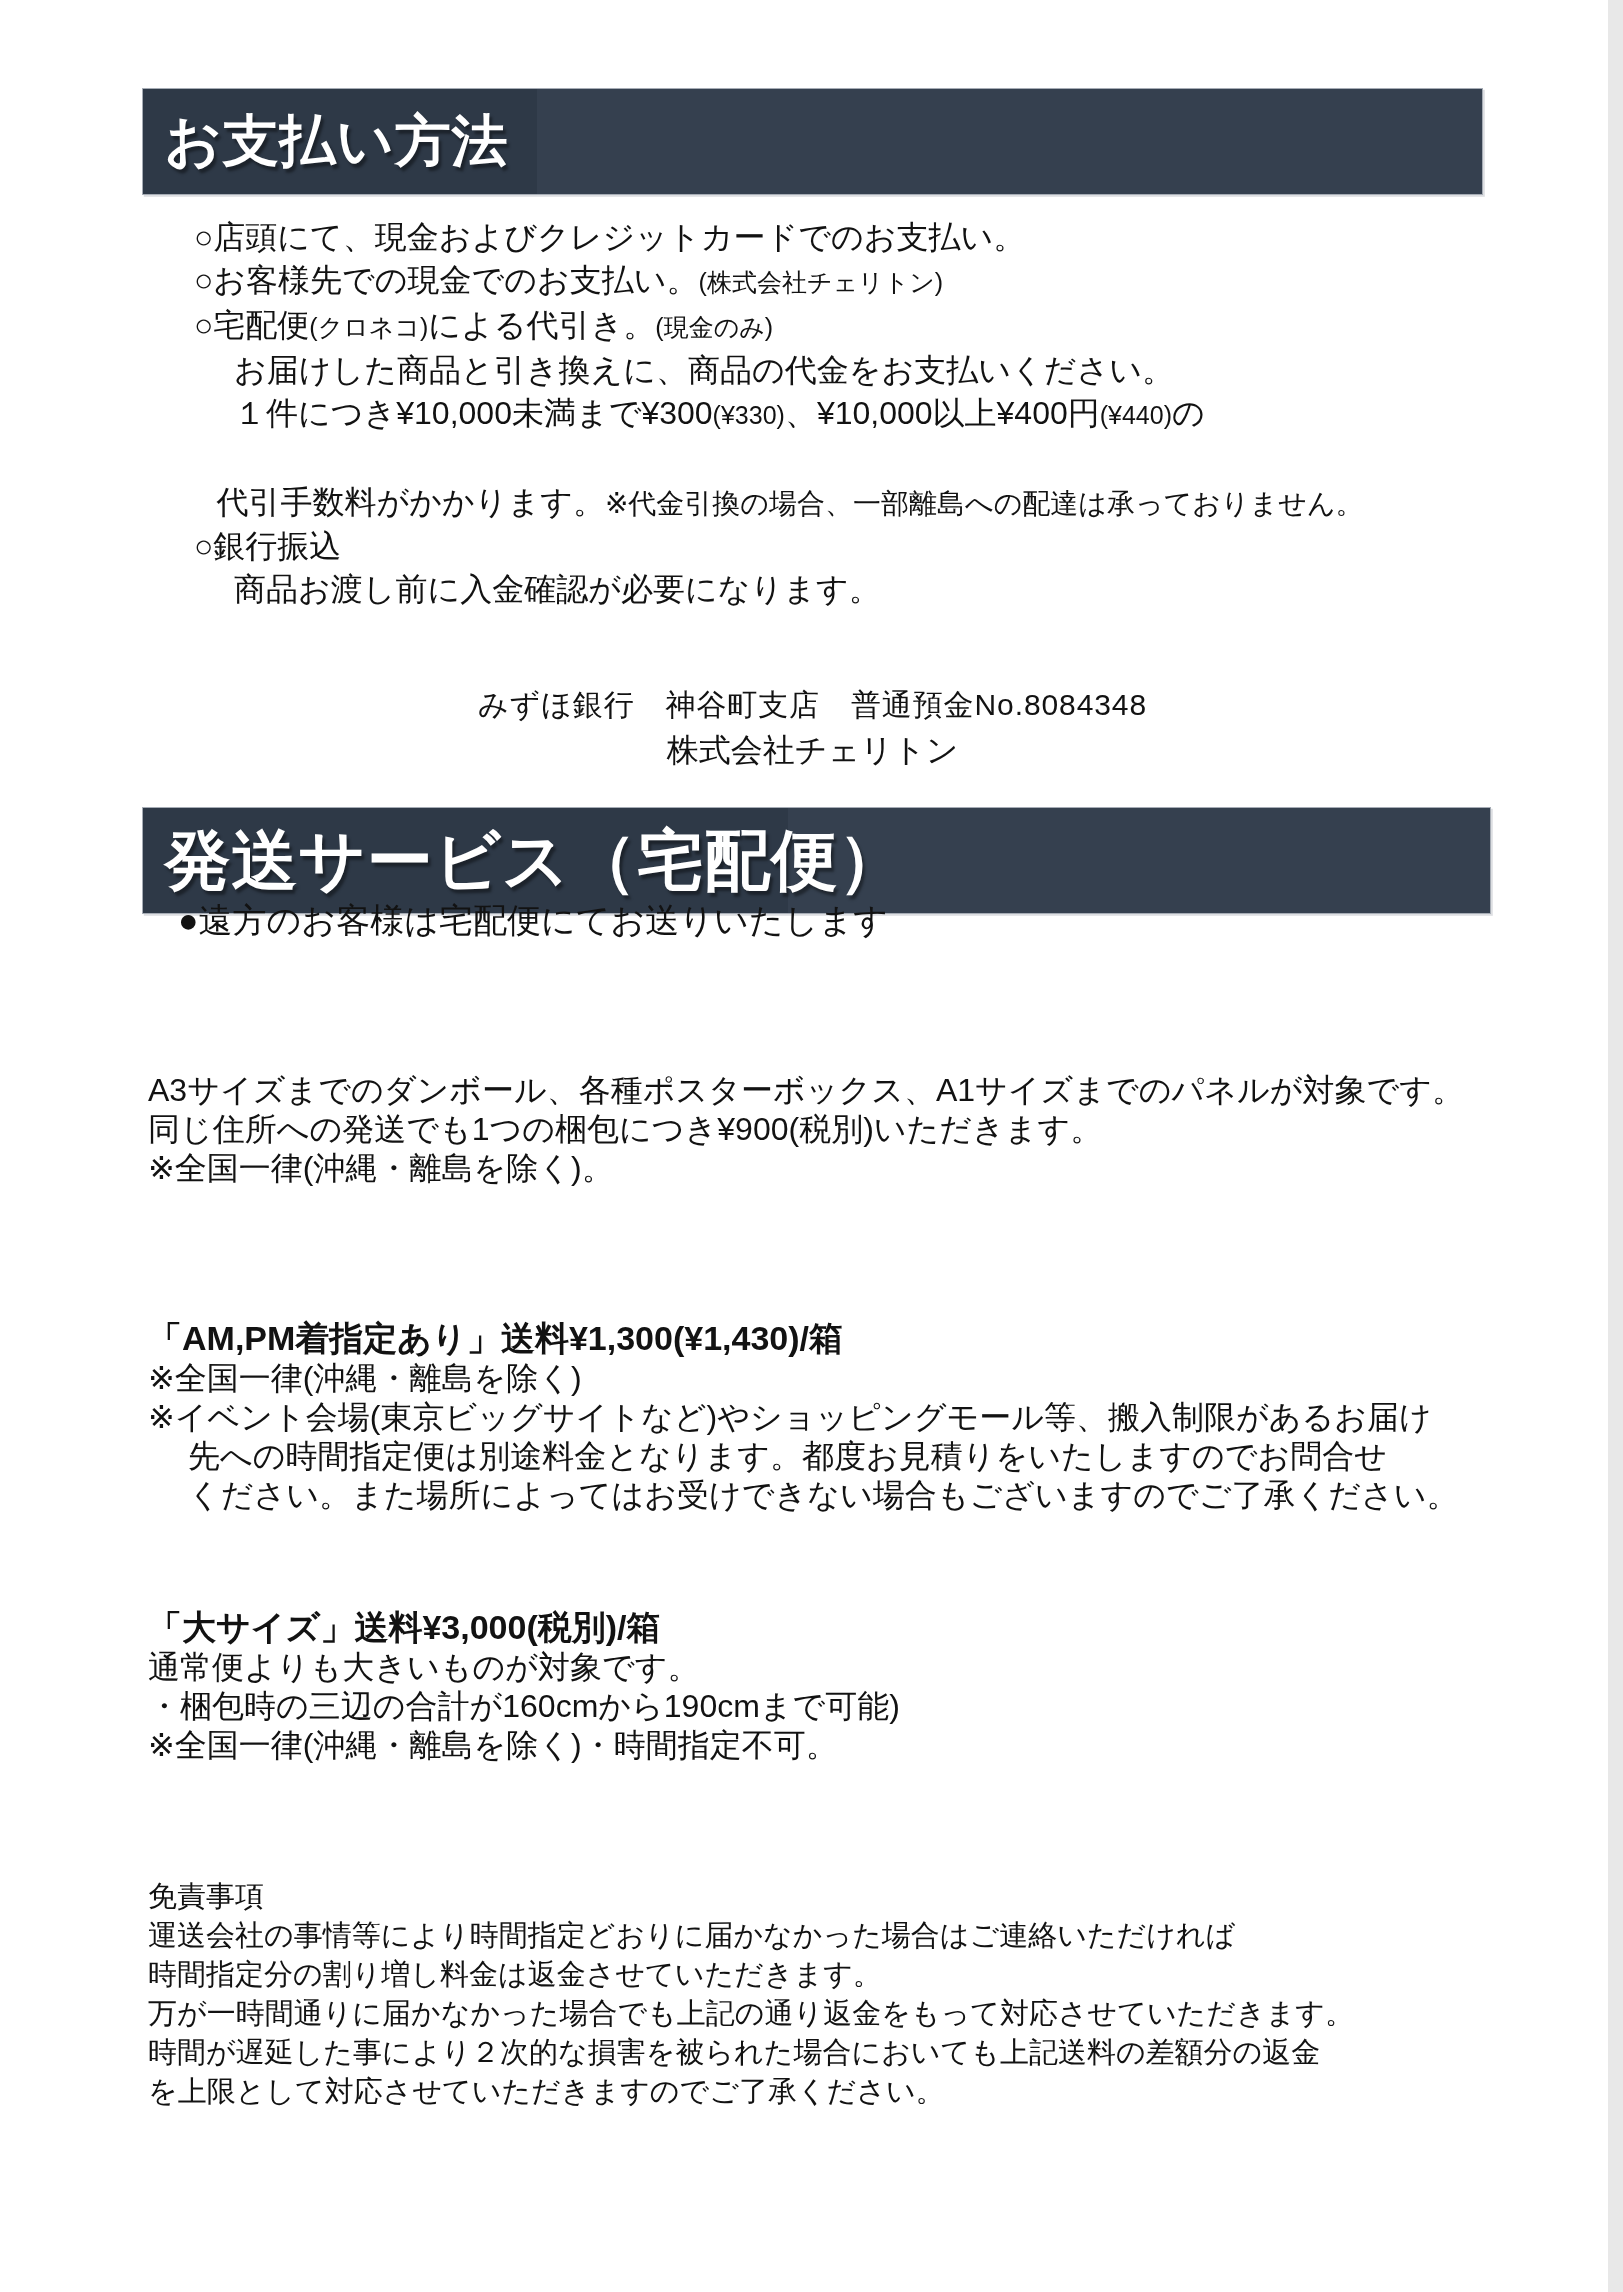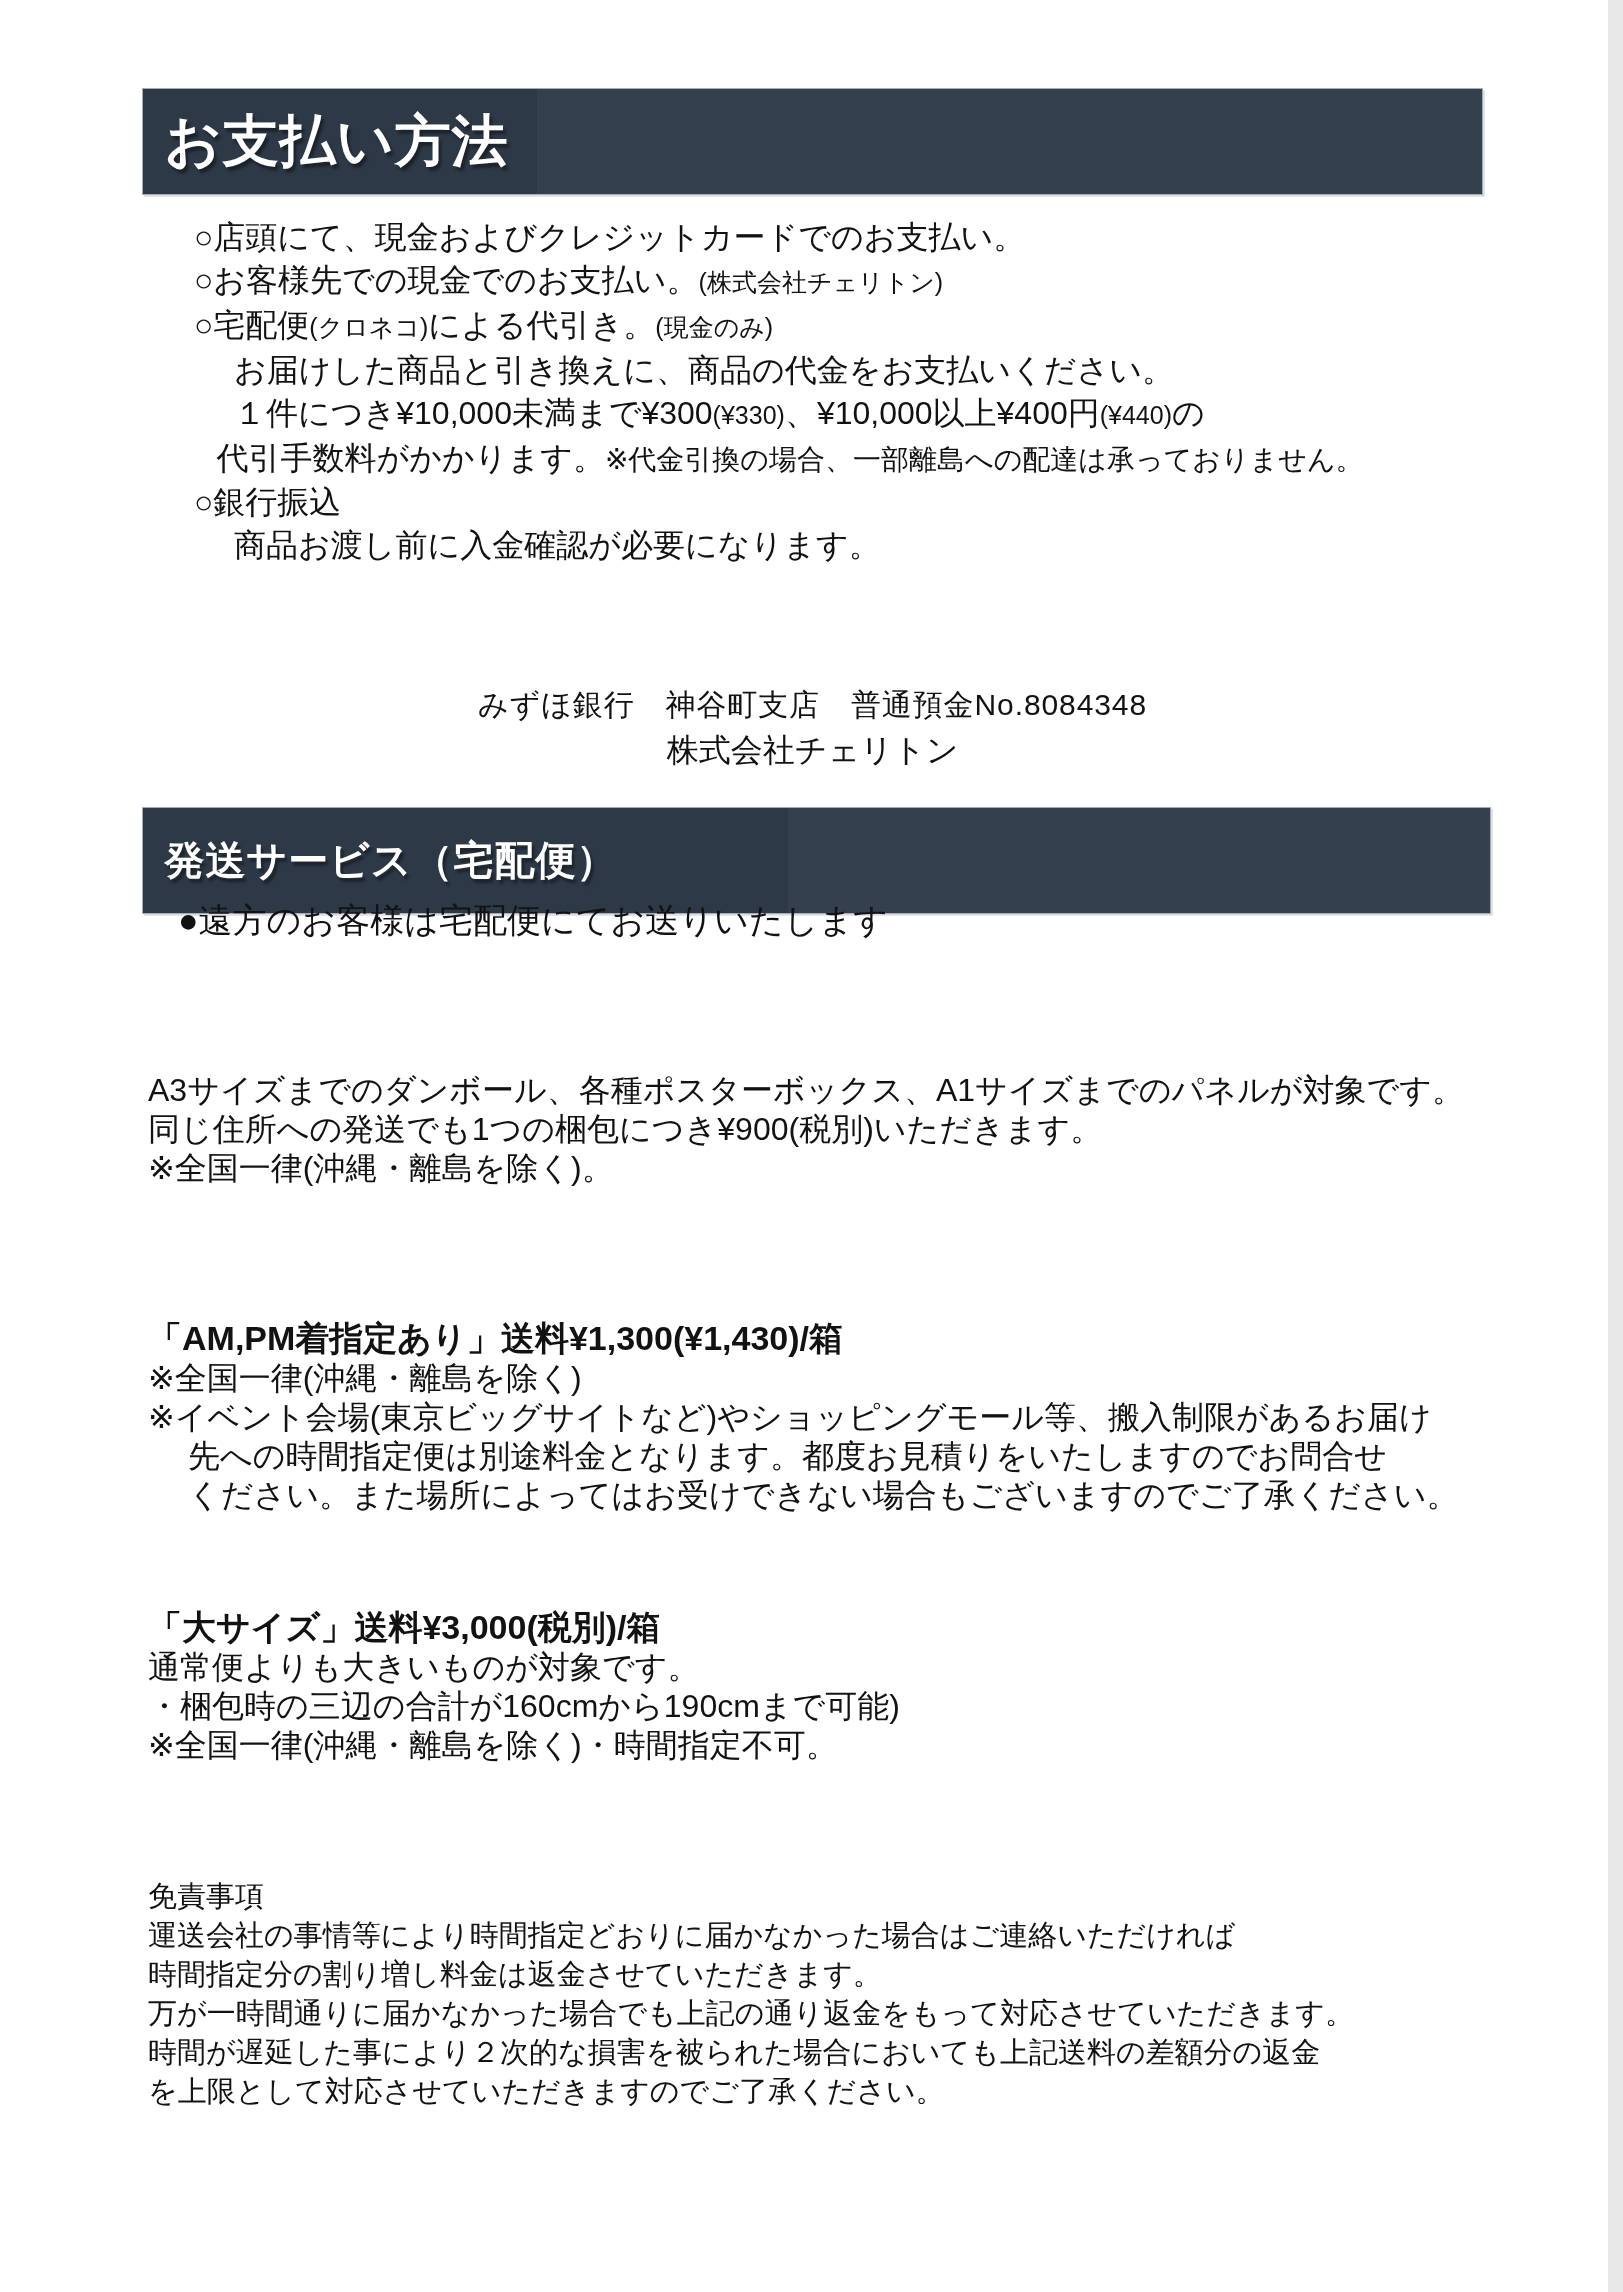--- a/index.html
+++ b/index.html
@@ -32,21 +32,21 @@
     padding-left:21.5px;
     letter-spacing:0.9px;
     text-shadow:2.7px 3.6px 2.7px rgba(0,0,0,0.40);
     white-space:nowrap;
   }
   #payment-bar{left:142px;top:88px;width:1341px;}
   #payment-bar .title-bar-inner{width:394px;}
   #payment-bar .bar-title{font-size:56px;}
   #shipping-bar{left:142px;top:807px;width:1349px;height:107px;}
   #shipping-bar .title-bar-inner{width:645px;}
-  #shipping-bar .bar-title{font-size:40px;}
+  #shipping-bar .bar-title{font-size:66px;}
 
   
   .text-block{position:absolute;white-space:nowrap;}
   .text-block .line{white-space:nowrap;}
   .lh48{line-height:43px;font-size:32px;}
   .lh43{line-height:39px;font-size:32px;}
   .fs32{font-size:29px;line-height:39px;}
 
   #payment-list{left:194px;top:216px;}
   #bank-block{left:142px;top:681px;width:1341px;text-align:center;}
@@ -54,21 +54,21 @@
   #company-line{font-size:32px;line-height:45px;}
   #shipping-lead{left:178px;top:900px;font-size:34px;line-height:41px;}
   #block-a{left:148px;top:1071px;}
   #block-b{left:148px;top:1319px;}
   #block-c{left:148px;top:1608px;}
   #disclaimer{left:148px;top:1877px;}
 
   
   .ind-0{margin-left:0;}
   .ind-1{margin-left:40px;}
-  .ind-2{margin-left:22.4px;}
+  .ind-2{margin-left:22.4px;margin-top:44px;}
   .ind-3{margin-left:49px;}
 
   
   .seg-n{font-size:inherit;}
   .seg-s{font-size:25px;}
   .seg-s2{font-size:28px;}
   .seg-b{font-weight:bold;font-size:34px;}
 </style>
 </head>
 <body>

